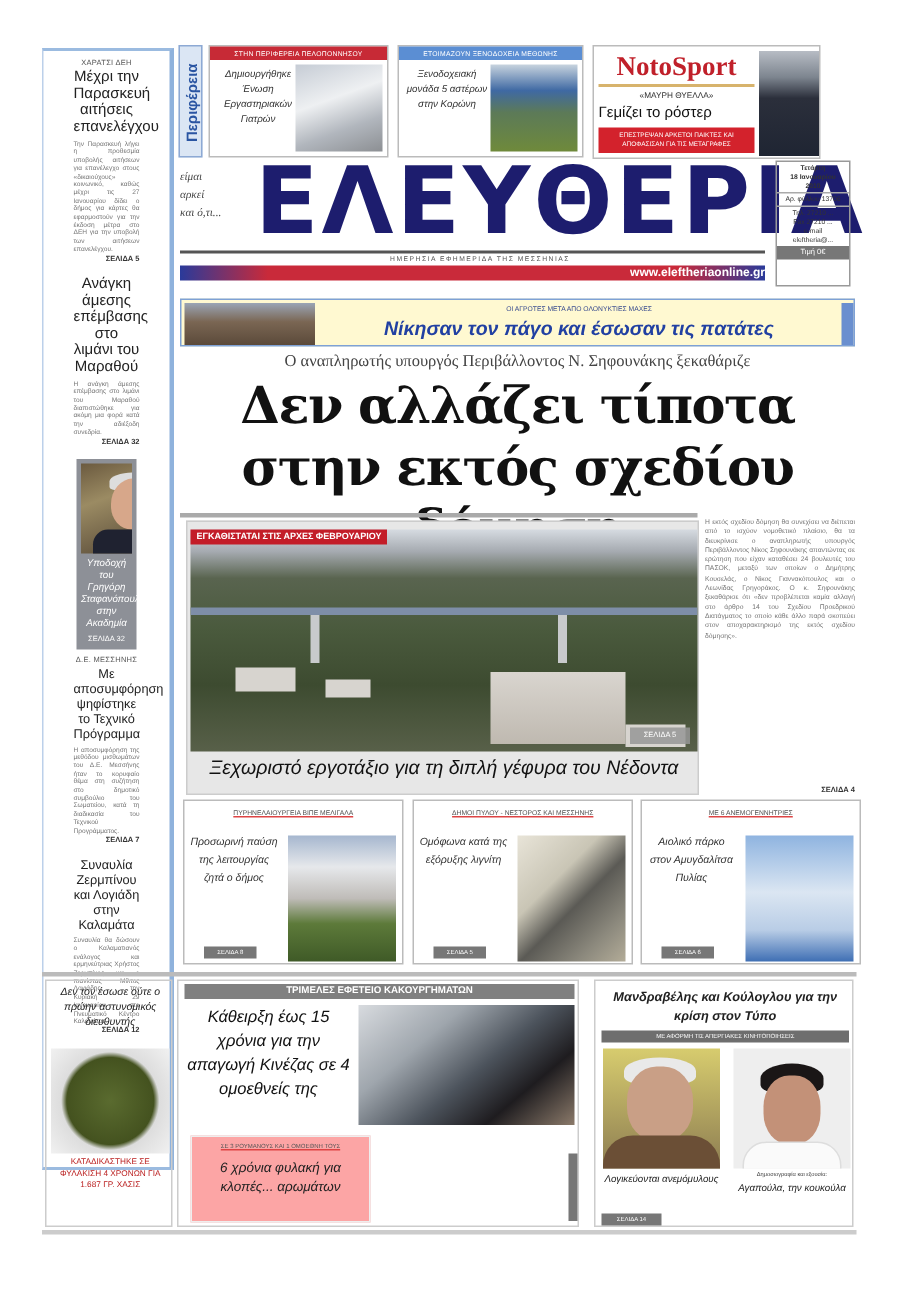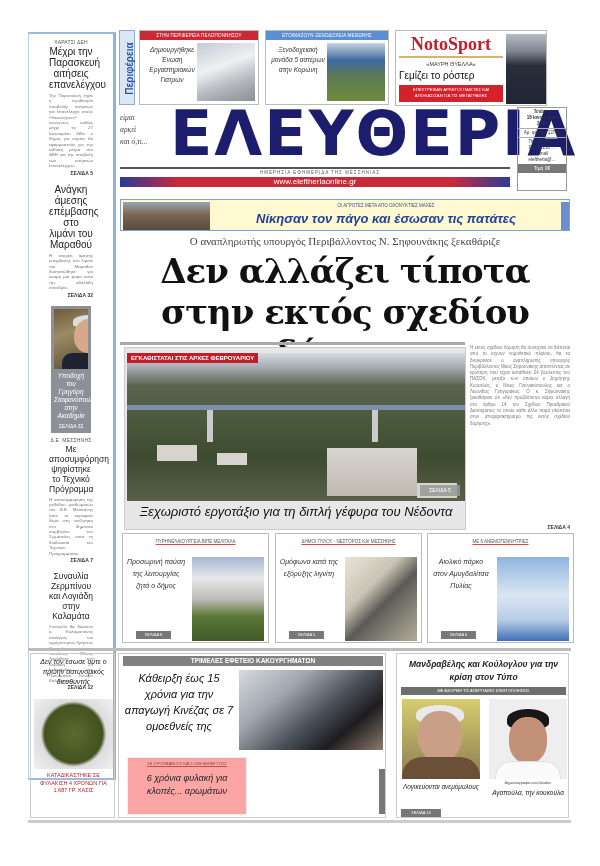--- a/index.html
+++ b/index.html
@@ -32,21 +32,21 @@
 #ns-kick{left:3px;top:30px;width:104px;font-size:5.5px;text-align:center;color:#333}
 #ns-title{left:3px;top:39px;width:104px;font-size:10px;text-align:left;color:#111}
 #ns-bar{left:3px;top:54px;width:104px;height:17px;background:#d3222c;color:#fff;font-size:4.3px;text-align:center;line-height:6px;padding-top:2px}
 #ns-photo{left:110px;top:3px;width:40px;height:70px;background:linear-gradient(180deg,#b7bcc4 0%,#7d858f 25%,#2b2f3b 45%,#1f2533 100%)}
 
 #slogan{left:120px;top:112px;width:40px;font-size:7.5px;font-style:italic;color:#444;line-height:12px;font-family:"Liberation Serif",serif}
 #logo{left:170px;top:103px;width:340px;height:60px;font-size:62px;font-weight:bold;color:#1d1d6e;letter-spacing:2px;text-align:center;line-height:62px;font-family:"DejaVu Sans",sans-serif}
 #mast-rule{left:120px;top:167px;width:390px;height:2px;background:#555}
 #mast-sub{left:170px;top:170px;width:300px;font-size:4.5px;text-align:center;color:#555;letter-spacing:1px}
 #web-bar{left:120px;top:177px;width:390px;height:10px;background:linear-gradient(90deg,#2a3a9a 0%,#c92a3a 15%,#c92a3a 85%,#2a3a9a 100%)}
-#web-bar span{position:absolute;left:0;top:0;width:100%;text-align:center;font-size:8px;color:#fff;font-weight:normal;line-height:10px}
+#web-bar span{position:absolute;left:0;top:0;width:100%;text-align:right;font-size:8px;color:#fff;font-weight:bold;line-height:10px}
 #datebox{left:517px;top:107px;width:50px;height:84px;border:1px solid #999}
 .db-row{border-bottom:1px solid #aaa;font-size:4.5px;text-align:center;color:#333;line-height:6px;padding:1px 0}
 .db-price{background:#777;color:#fff;font-size:5px;text-align:center;line-height:9px}
 
 #ticker{left:120px;top:199px;width:450px;height:32px;border:1px solid #7ea1d6;background:#fff9d1}
 #ticker-img{left:2px;top:2px;width:87px;height:28px;background:linear-gradient(180deg,#9aa5b5 0%,#7a6653 45%,#5b4a3a 100%)}
 #ticker-kick{left:100px;top:3px;width:330px;font-size:4.5px;text-align:center;color:#3a4d8f}
 #ticker-title{left:100px;top:11px;width:330px;font-size:13px;font-style:italic;color:#2140a2;text-align:center;font-weight:bold}
 #ticker-tab{left:440px;top:2px;width:8px;height:28px;background:#6a8fcf}
 
@@ -242,21 +242,21 @@
 <div id="bot-rule" class="abs"></div>
 
 <div id="drug-box" class="abs">
   <div id="drug-title" class="abs">Δεν τον έσωσε ούτε ο πρώην αστυνομικός διευθυντής</div>
   <div id="drug-img" class="abs"></div>
   <div id="drug-cap" class="abs">ΚΑΤΑΔΙΚΑΣΤΗΚΕ ΣΕ ΦΥΛΑΚΙΣΗ 4 ΧΡΟΝΩΝ ΓΙΑ 1.687 ΓΡ. ΧΑΣΙΣ</div>
 </div>
 
 <div id="court-box" class="abs">
   <div id="court-hdr" class="abs">ΤΡΙΜΕΛΕΣ ΕΦΕΤΕΙΟ ΚΑΚΟΥΡΓΗΜΑΤΩΝ</div>
-  <div id="court-title" class="abs">Κάθειρξη έως 15 χρόνια για την απαγωγή Κινέζας σε 7 ομοεθνείς της</div>
+  <div id="court-title" class="abs">Κάθειρξη έως 15 χρόνια για την απαγωγή Κινέζας σε 4 ομοεθνείς της</div>
   <div id="court-img" class="abs"></div>
   <div id="sub1" class="abs">
     <div class="k">ΣΕ 3 ΡΟΥΜΑΝΟΥΣ ΚΑΙ 1 ΟΜΟΕΘΝΗ ΤΟΥΣ</div>
     <div class="t">6 χρόνια φυλακή για κλοπές... αρωμάτων</div>
   </div>
   <div id="court-tab" class="abs"></div>
 </div>
 
 <div id="press-box" class="abs">
   <div id="press-title" class="abs">Μανδραβέλης και Κούλογλου για την κρίση στον Τύπο</div>

